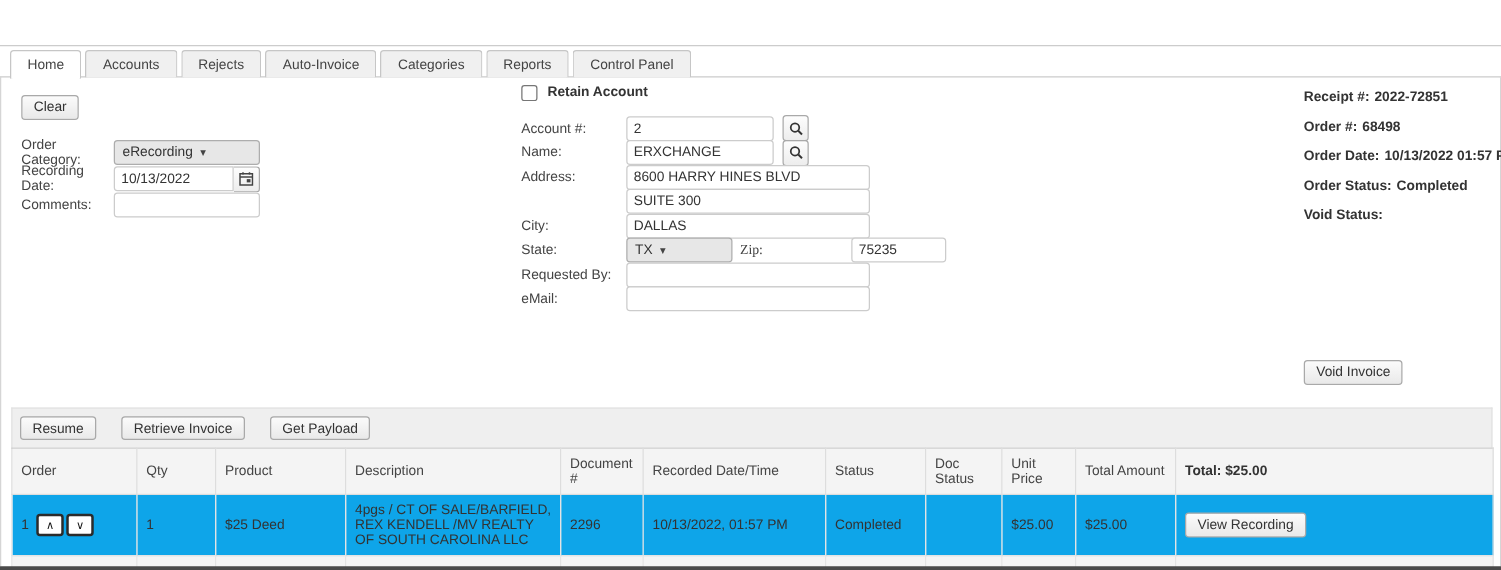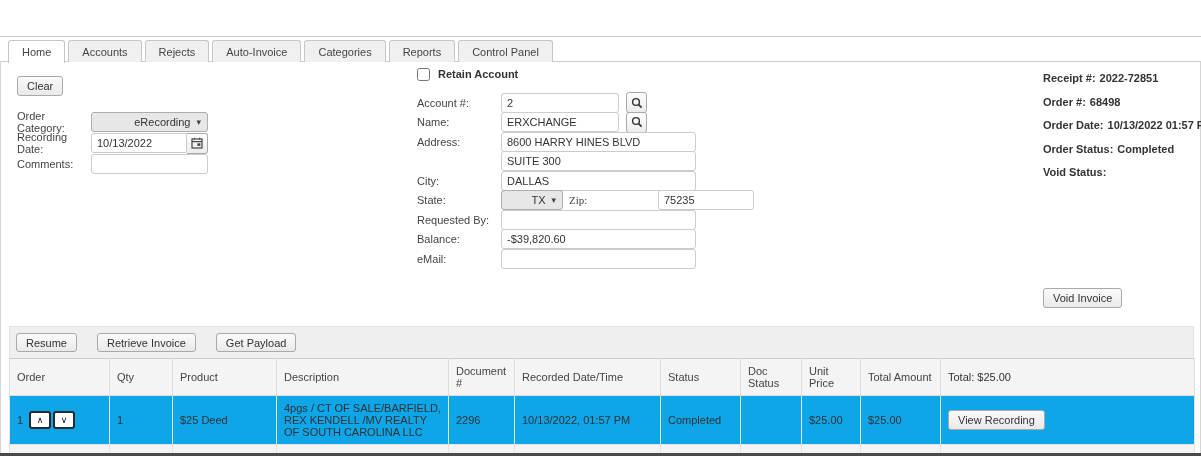--- a/index.html
+++ b/index.html
@@ -21,21 +21,21 @@
   .panel { position:absolute; left:0; top:61px; width:1201px; height:392px;
            border-top:1px solid #ccc; border-left:1px solid #d5d5d5; border-right:1px solid #d5d5d5; background:#fff; }
   .panel-bottom-bar { position:absolute; left:0; top:453px; width:1201px; height:3px; background:#4a4a4a; }
 
   
   .lbl { font-size:11px; color:#444; }
   .txt { font-size:11px; color:#333; border:1px solid #ccc; border-radius:3px; height:20px; padding:0 5px;
          background:#fff; font-family:"Liberation Sans",sans-serif; }
   .btn { font-size:11px; color:#333; background:linear-gradient(#fbfbfb,#e9e9e9); border:1px solid #a9a9a9;
          border-radius:3px; padding:3px 9px; cursor:pointer; font-family:"Liberation Sans",sans-serif; }
-  .ddl { display:flex; align-items:center; justify-content:flex-end; background:#e7e7e7;
+  .ddl { display:flex; align-items:center; justify-content:flex-start; background:#e7e7e7;
          border:1px solid #adadad; border-radius:3px; height:20px; padding:0 6px; font-size:11px; color:#333; cursor:pointer; }
   .ddl .arrow { font-size:9px; color:#444; margin-left:6px; }
   .iconbtn { width:21px; height:21px; border:1px solid #a9a9a9; border-radius:3px; background:linear-gradient(#fdfdfd,#ededed);
              display:flex; align-items:center; justify-content:center; cursor:pointer; }
 
   
   .left-form { position:absolute; left:16px; top:14px; }
   .clear-btn { margin-bottom:16px; }
   .fr { display:flex; align-items:center; margin-bottom:1px; height:20px; }
   .left-form .fr .lbl { width:74px; }
@@ -45,39 +45,39 @@
 
   
   .mid-form { position:absolute; left:416px; top:6px; }
   .retain-row { display:flex; align-items:flex-start; margin-bottom:9px; height:16px; }
   .retain-row input { width:13px; height:13px; margin-right:8px; }
   .retain-row .lbl { font-weight:bold; color:#333; }
   .mid-form .fr { height:19.5px; margin-bottom:0; }
   .mid-form .fr .lbl { width:84px; }
   .txt.w118 { width:118px; }
   .txt.w195 { width:195px; }
-  .ddl.w85 { width:62px; }
-  .txt.w82 { width:96px; }
+  .ddl.w85 { width:85px; }
+  .txt.w82 { width:76px; }
   .searchbtn { margin-left:7px; }
   .ziplbl { margin-left:6px; margin-right:5px;font-family:Liberation Serif, serif; }
 
   
   .receipt { position:absolute; left:1042px; top:10px; width:152px; }
   .rline { font-size:11px; font-weight:bold; color:#333; margin-bottom:11.5px; white-space:nowrap; }
   .rline .v { margin-left:4px;text-align:right; }
   .void-btn { position:absolute; left:1042px; top:226px; }
 
   
   .order-panel { position:absolute; left:8px; top:264px; width:1185px; }
   .toolbar { background:#efefef; border:1px solid #e2e2e2; border-bottom:none; padding:6px; display:flex; gap:20px; height:32px; }
 
   table.grid { border-collapse:collapse; width:1185px; table-layout:fixed; font-size:11px; }
   table.grid th { background:#f4f4f4; color:#444; font-weight:normal; text-align:left; padding:6px 7px;
                   border:1px solid #ddd; border-top:1px solid #ccc; height:24px; }
-  table.grid th.total-th { font-weight:normal; color:#333; }
+  table.grid th.total-th { font-weight:bold; color:#333; }
   table.grid td { background:#0ea5e9; border:1px solid #e3e3e3; padding:6px 7px; vertical-align:middle; color:#333; }
   table.grid tr.empty-row td { background:#f4f4f4; height:21px; padding:0 7px; }
   .order-cell { display:flex; align-items:center; gap:6px; }
   .updown { display:flex; gap:2px; }
   .udbtn { width:22px; height:18px; border:2px solid #2b2b2b; border-radius:3px; background:#fff;
            display:flex; align-items:center; justify-content:center; font-size:9px; color:#111; cursor:pointer; line-height:1; }
   .view-btn { white-space:nowrap; }
 
   svg.ico { display:block; }
 </style>
@@ -181,24 +181,20 @@
         </div>
         <span class="lbl ziplbl">Zip:</span>
         <input class="txt w82" value="75235" style="">
       </div>
 
       <div class="fr">
         <span class="lbl">Requested By:</span>
         <input class="txt w195" value="" style="">
       </div>
 
-      <div class="fr">
-        <span class="lbl">Balance:</span>
-        <input class="txt w195" value="-$39,820.60" style="">
-      </div>
 
       <div class="fr">
         <span class="lbl">eMail:</span>
         <input class="txt w195" value="" style="">
       </div>
     </div>
 
     <div class="receipt">
       <div class="rline">
         <span>Receipt #:</span><span class="v">2022-72851</span>

